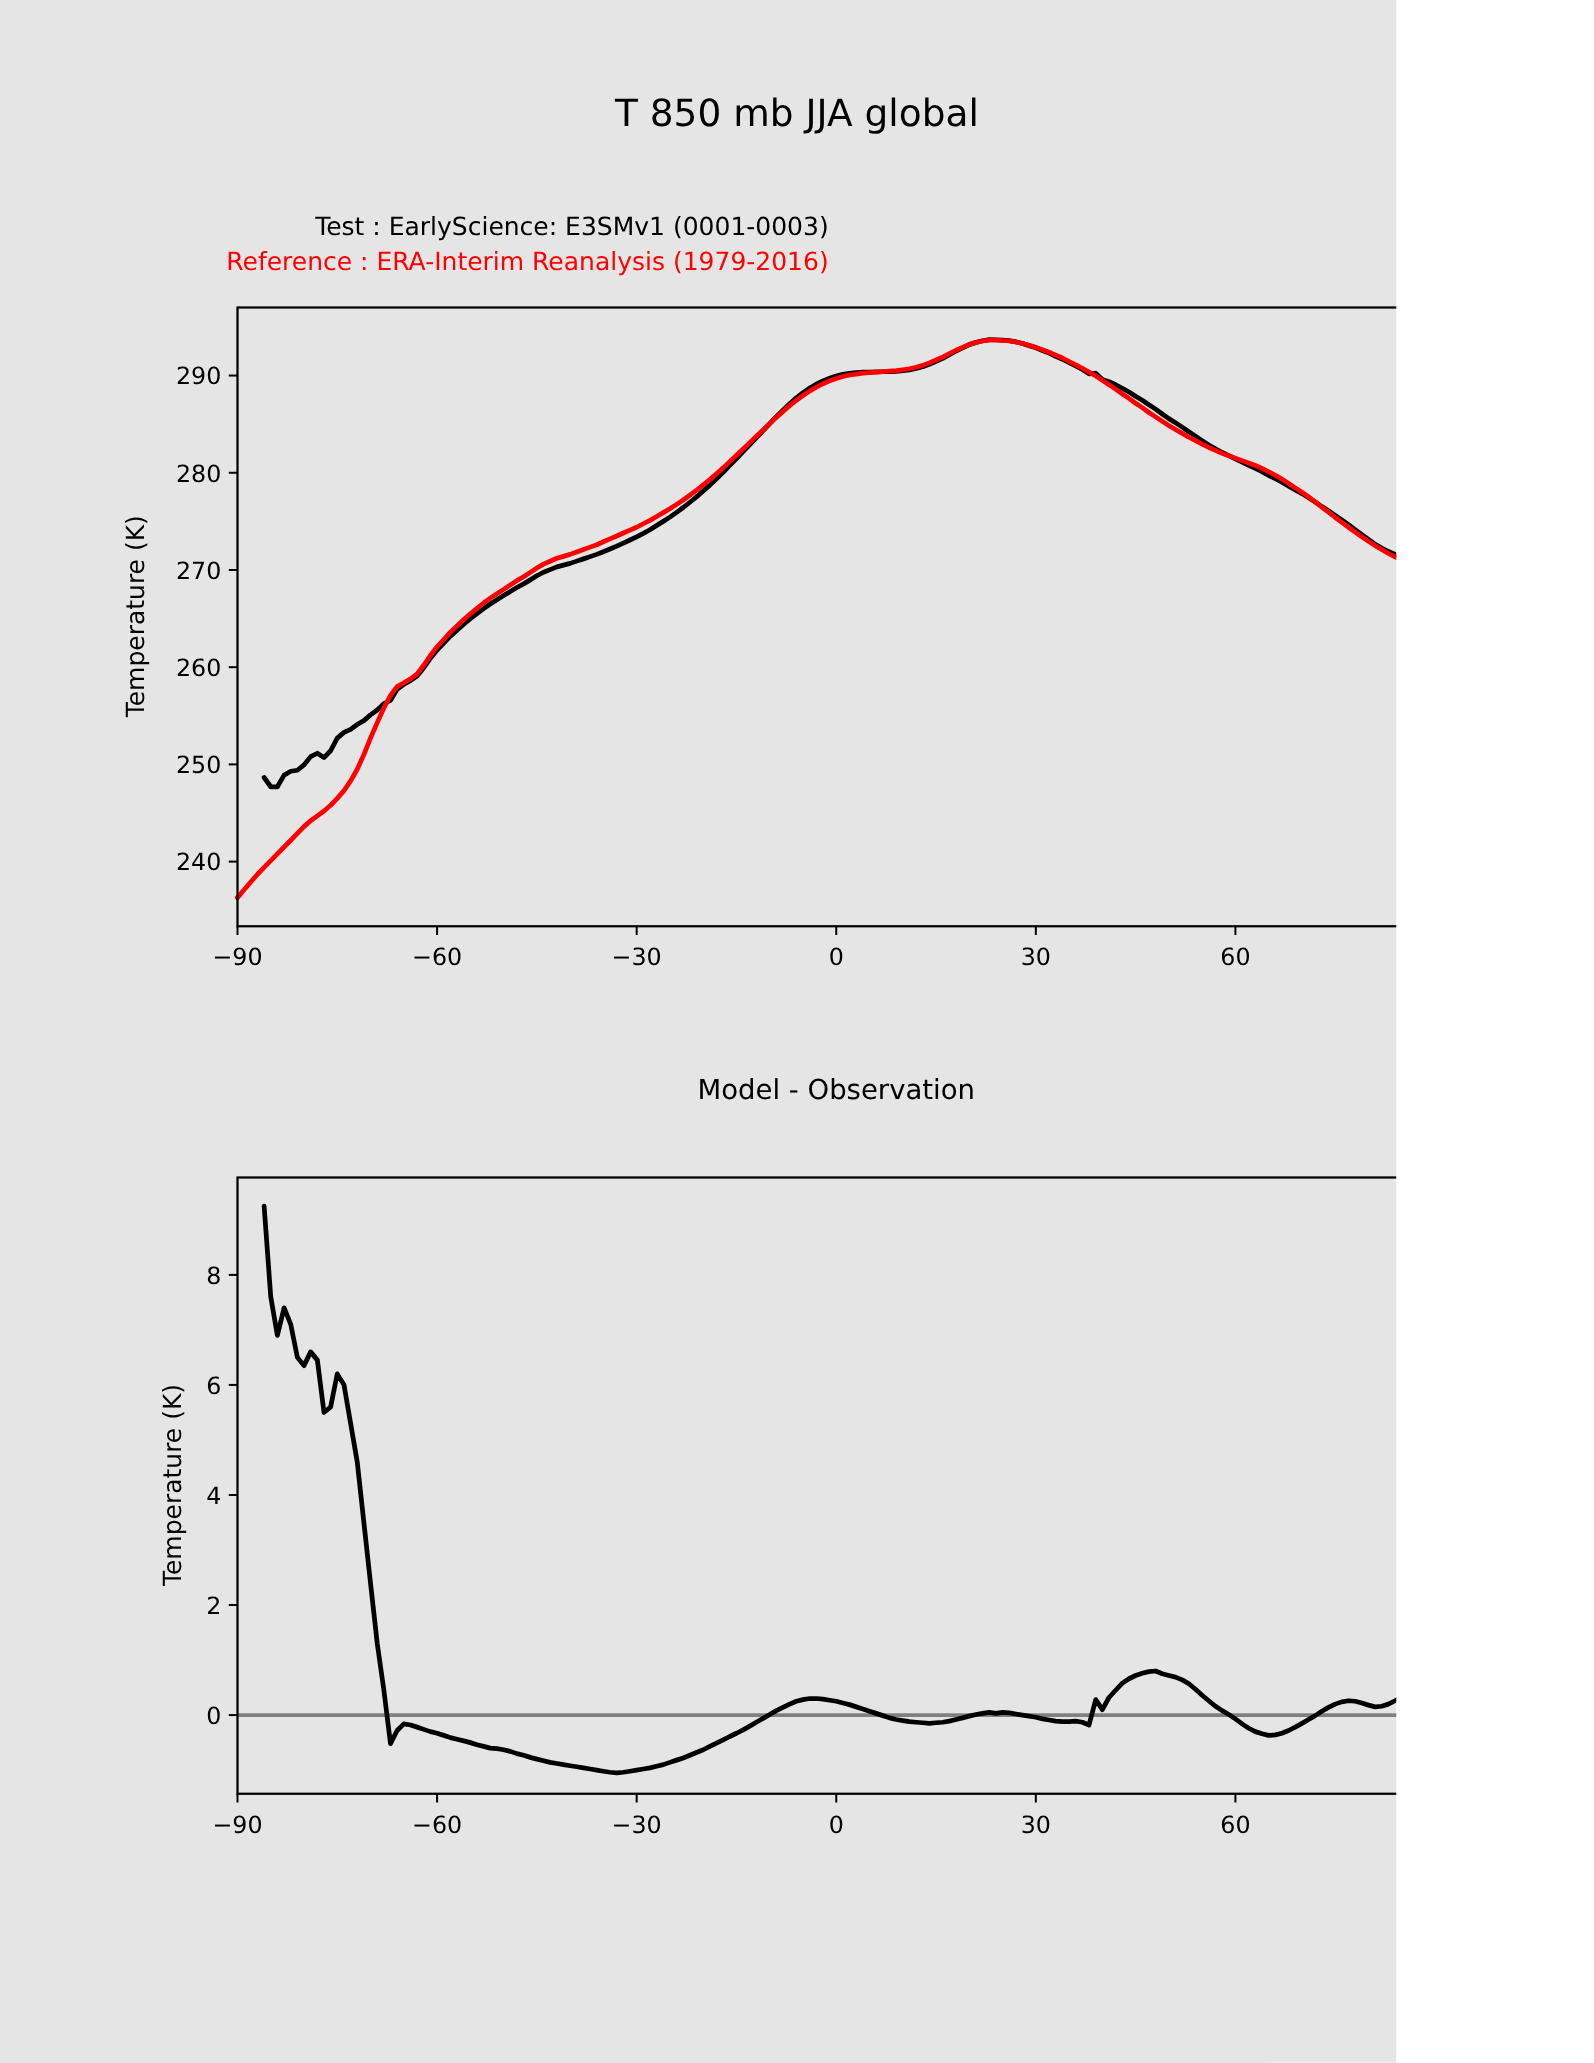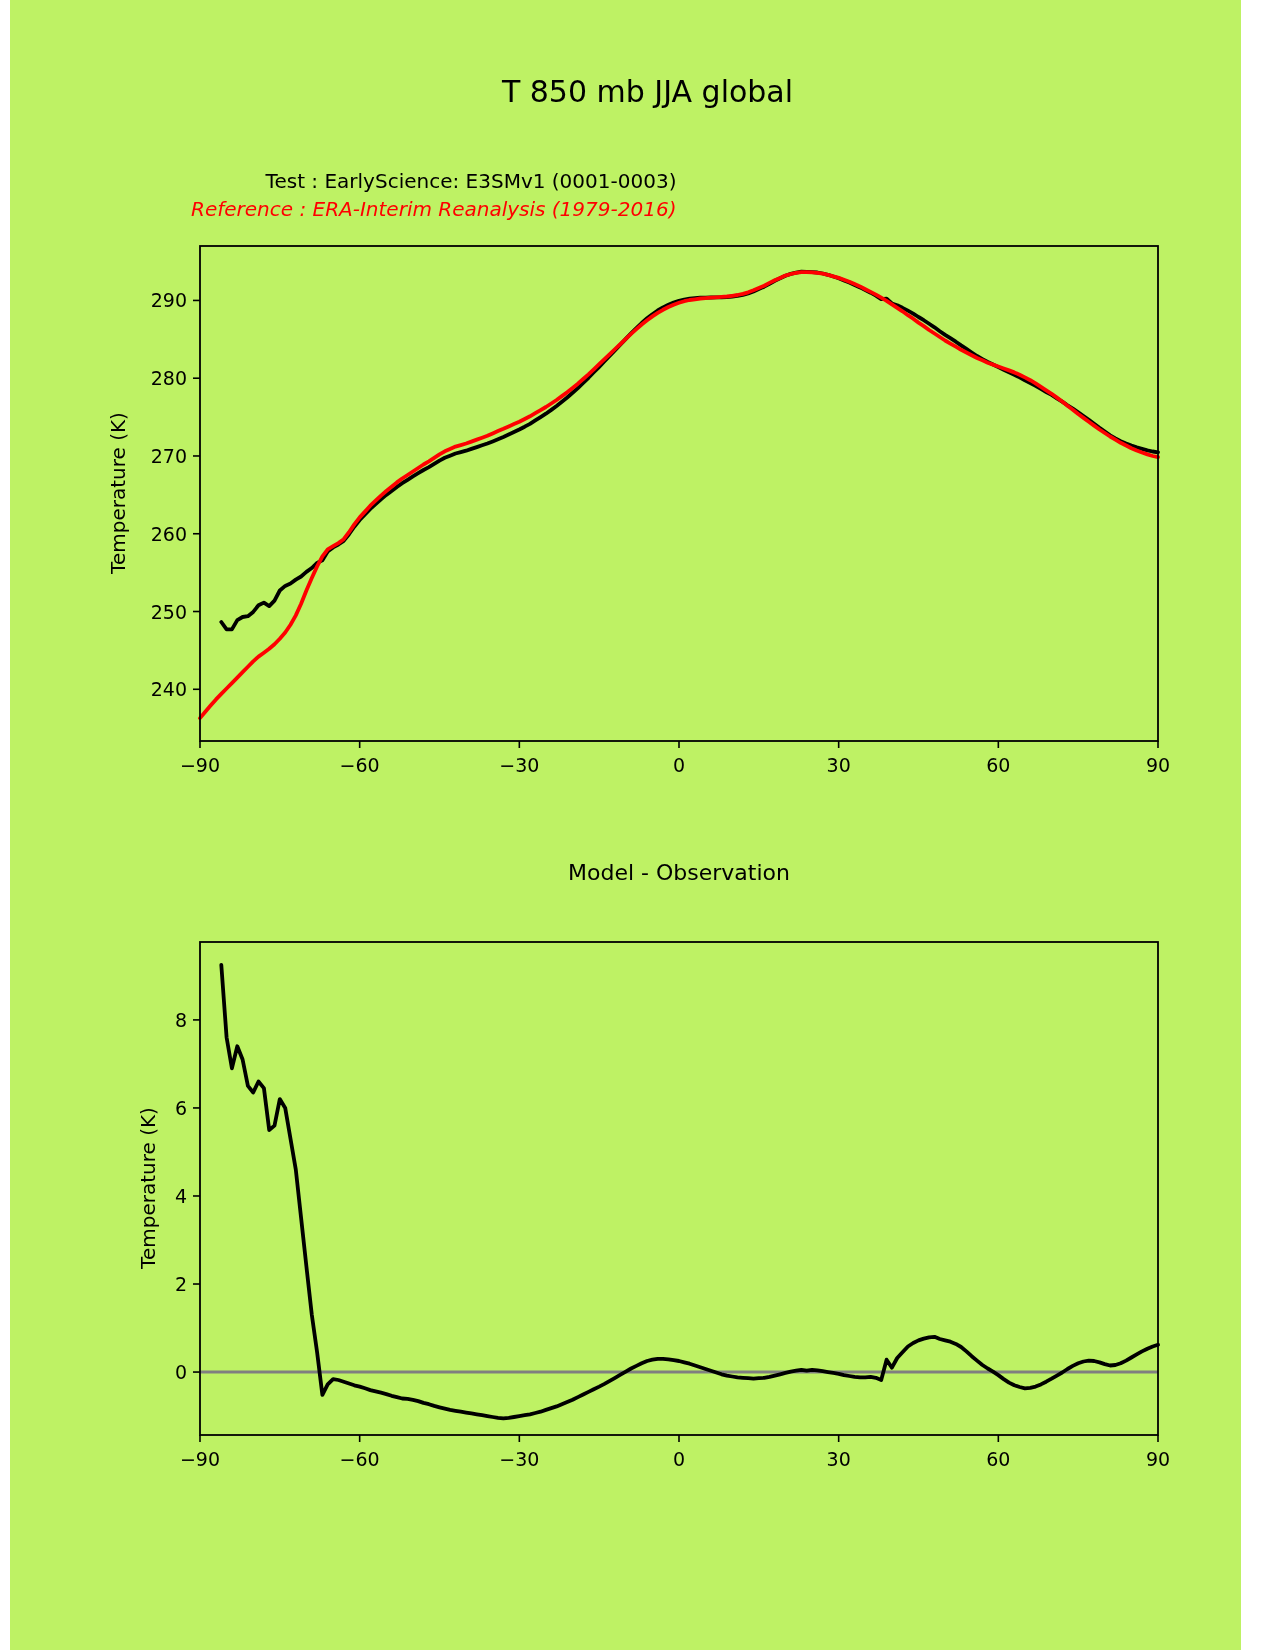--- a/index.html
+++ b/index.html
@@ -1,22 +1,22 @@
 <!DOCTYPE html>
 <html><head>
 <meta charset="utf-8">
 <style>
   html,body{margin:0;padding:0;background:#fff;}
-  .page{position:relative;width:1231px;height:1650px;background:#bef264;overflow:hidden;
-        font-family:"DejaVu Sans",sans-serif;color:#000;margin-left:10px;}
+  .page{position:relative;width:1117px;height:1650px;background:#e5e5e5;overflow:hidden;
+        font-family:"DejaVu Sans",sans-serif;color:#000;}
   .suptitle{position:absolute;left:0;top:74px;width:1275px;text-align:center;
             font-size:30px;color:#000;}
   .legend{position:absolute;left:181px;top:167px;font-size:20px;line-height:28px;}
   .legend-test{color:#000;text-align:right;}
-  .legend-ref{color:#ff0000;font-style:italic;}
+  .legend-ref{color:#ff0000;}
   .axes-title{position:absolute;left:190px;top:860px;width:958px;text-align:center;
               font-size:22px;color:#000;}
   .ylabel{position:absolute;width:300px;height:22px;display:flex;align-items:center;
           justify-content:center;font-size:20px;color:#000;
           transform:rotate(-90deg);transform-origin:center center;}
   .ylabel-top{left:-42px;top:482px;}
   .ylabel-bottom{left:-12px;top:1177px;}
   svg.charts{position:absolute;left:0;top:0;}
   svg text{font-family:"DejaVu Sans",sans-serif;font-size:19px;fill:#000;}
 </style>

